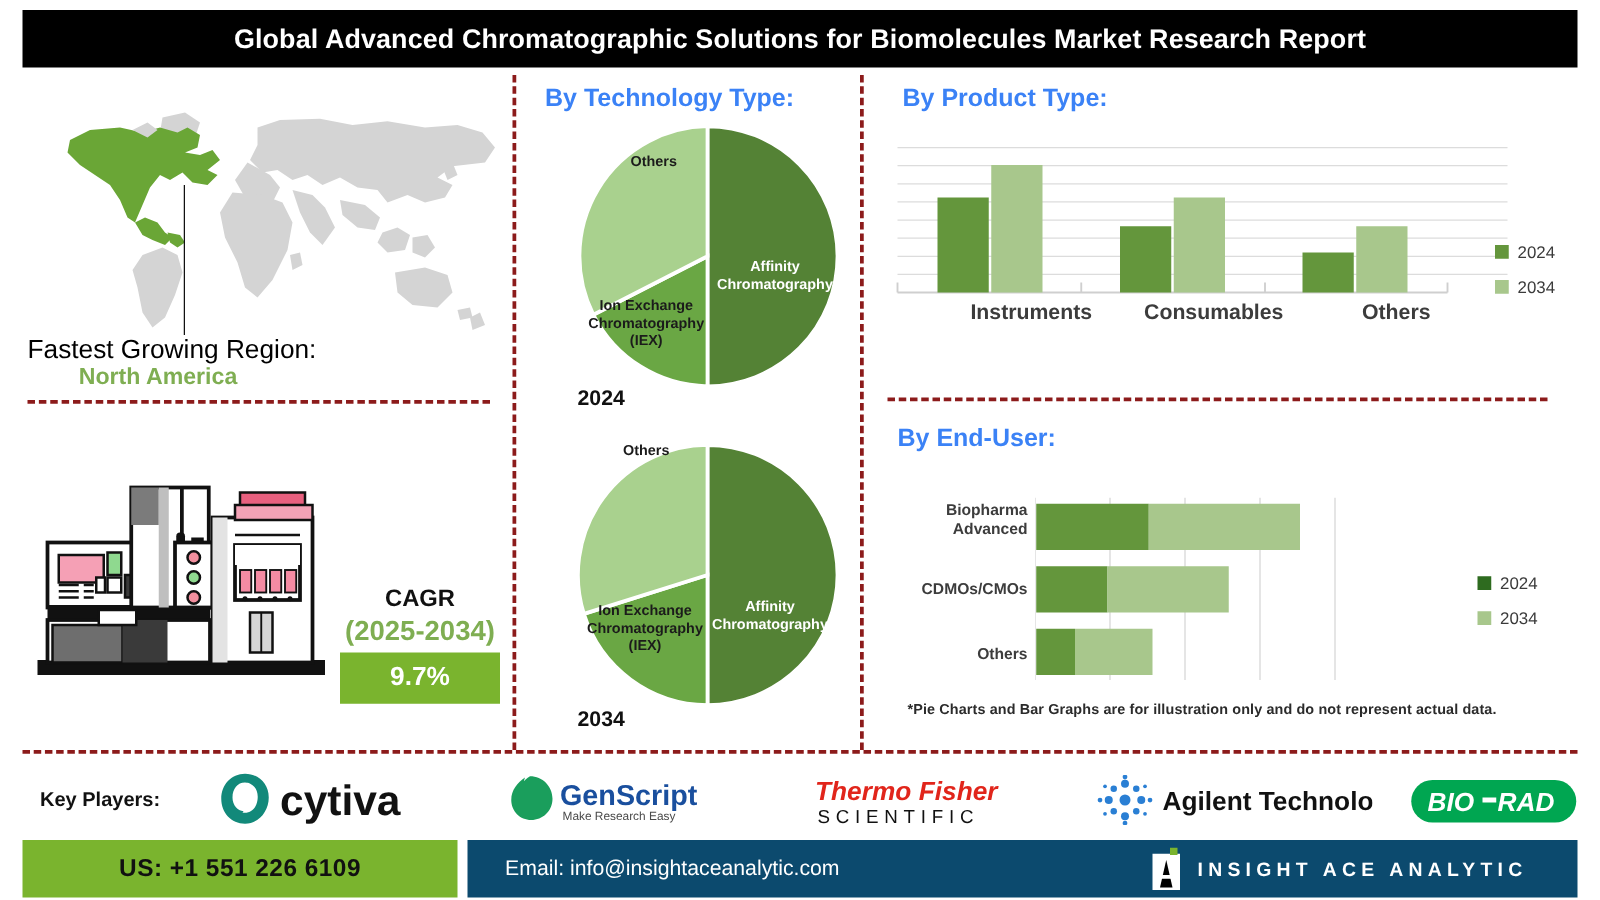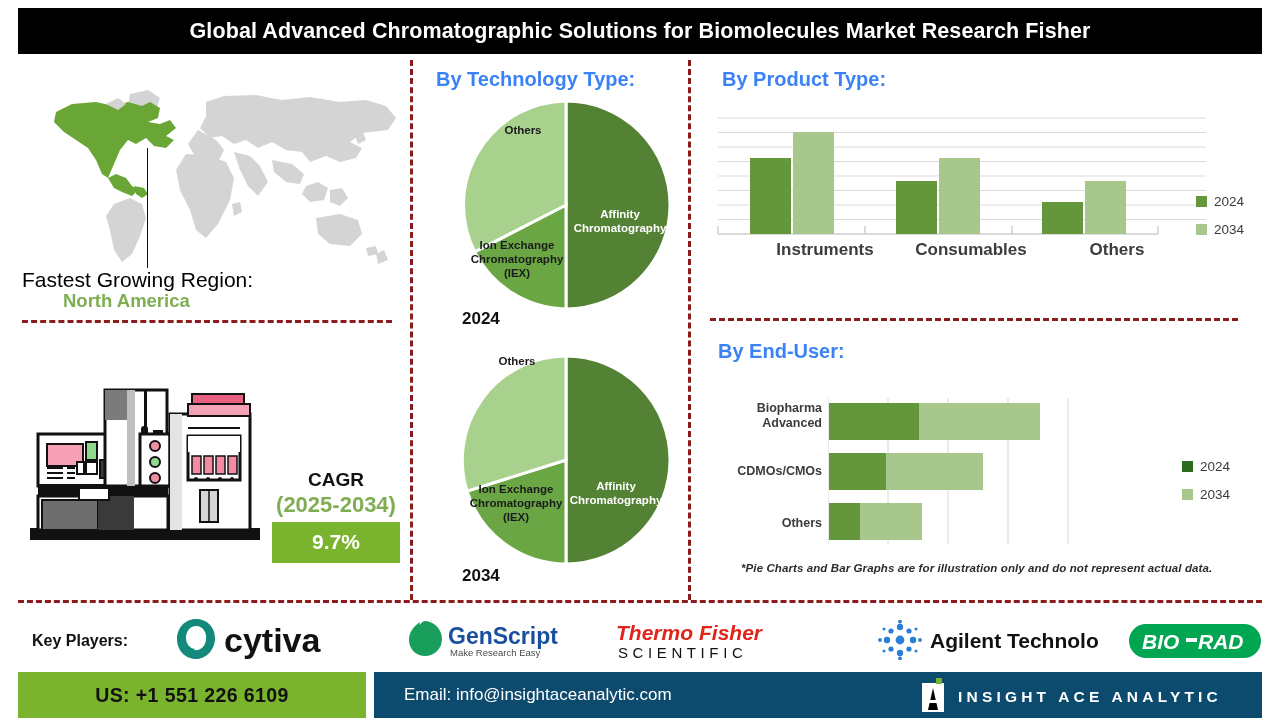--- a/index.html
+++ b/index.html
@@ -69,22 +69,22 @@
   .legend .lt{font-size:13.5px;color:#3b3b3b;font-family:"Liberation Sans", sans-serif;}
   .cat{
     position:absolute;font-size:17px;font-weight:bold;color:#3c3c3c;
     text-align:center;font-family:"Liberation Sans", sans-serif;
   }
   .ycat{
     position:absolute;font-size:12.5px;font-weight:bold;color:#3c3c3c;
     text-align:right;line-height:1.2;font-family:"Liberation Sans", sans-serif;
   }
   .footnote{
-    position:absolute;left:726px;top:562px;font-size:11.5px;font-style:italic;
-    font-weight:bold;color:#2b2b2b;letter-spacing:.1px;margin-left:15px;
+    position:absolute;left:726px;top:562px;font-size:11.5px;
+    font-weight:bold;color:#2b2b2b;letter-spacing:.1px;
   }
 
   
   .keyplayers{position:absolute;left:32px;top:632px;font-size:16px;font-weight:bold;color:#111;}
   .logo{position:absolute;}
   .logo svg{display:block;}
 
   .phonebar{
     position:absolute;left:18px;top:672px;width:348px;height:46px;background:#7ab42e;
     display:flex;align-items:center;justify-content:center;
@@ -100,21 +100,21 @@
     position:absolute;left:958px;top:688px;color:#fff;font-size:15.5px;
     font-weight:bold;letter-spacing:4.2px;
   }
 </style>
 </head>
 <body>
 
 <div class="page">
 
   <div class="titlebar">
-    <div class="t">Global Advanced Chromatographic Solutions for Biomolecules Market Research Fisher</div>
+    <div class="t">Global Advanced Chromatographic Solutions for Biomolecules Market Research Report</div>
   </div>
 
   <div class="vdash" style="left:410px;top:60px;height:540px;"></div>
   <div class="vdash" style="left:688px;top:60px;height:540px;"></div>
   <div class="hdash" style="left:710px;top:318px;width:528px;"></div>
   <div class="hdash" style="left:22px;top:320px;width:370px;"></div>
   <div class="hdash" style="left:18px;top:600px;width:1244px;"></div>
 
   <div class="map-wrap">
     <svg viewBox="0 0 400 195" xmlns="http://www.w3.org/2000/svg">
@@ -356,21 +356,21 @@
   </div>
 
   <div class="logo" style="left:404px;top:618px;">
     <svg width="192" height="44" viewBox="0 0 192 44" xmlns="http://www.w3.org/2000/svg">
       <path d="M20,3 C30,3 38,11 38,21 C38,31 30,38 21,38 C12,38 5,31 5,22 C5,14 10,8 16,4 C14,10 13,16 17,21 C20,25 26,25 28,21 C29,18 27,15 24,15 C21,15 20,17 21,19 C18,18 18,13 22,12 C27,11 31,15 31,20 C31,27 26,31 20,31 C13,31 9,25 10,18 C11,11 15,6 20,3 Z" fill="#1a9e5c"></path>
       <text x="44" y="26" font-family="Liberation Sans, sans-serif" font-size="23" font-weight="bold" fill="#1a4f9e">GenScript</text>
       <text x="46" y="38" font-family="Liberation Sans, sans-serif" font-size="9.5" fill="#4a4a4a">Make Research Easy</text>
     </svg>
   </div>
 
-  <div class="logo" style="left:616px;top:620px;text-decoration:underline;">
+  <div class="logo" style="left:652px;top:620px;text-decoration:underline;">
     <svg width="178" height="42" viewBox="0 0 178 42" xmlns="http://www.w3.org/2000/svg">
       <text x="0" y="20" font-family="Liberation Sans, sans-serif" font-size="21" font-weight="bold" fill="#e1251b" font-style="italic">Thermo</text>
       <text x="83" y="20" font-family="Liberation Sans, sans-serif" font-size="21" font-weight="bold" fill="#e1251b" font-style="italic">Fisher</text>
       <text x="2" y="38" font-family="Liberation Sans, sans-serif" font-size="15" letter-spacing="4.6" fill="#111">SCIENTIFIC</text>
     </svg>
   </div>
 
   <div class="logo" style="left:872px;top:620px;">
     <svg width="226" height="40" viewBox="0 0 226 40" xmlns="http://www.w3.org/2000/svg">
       <g fill="#2a7fd4">

